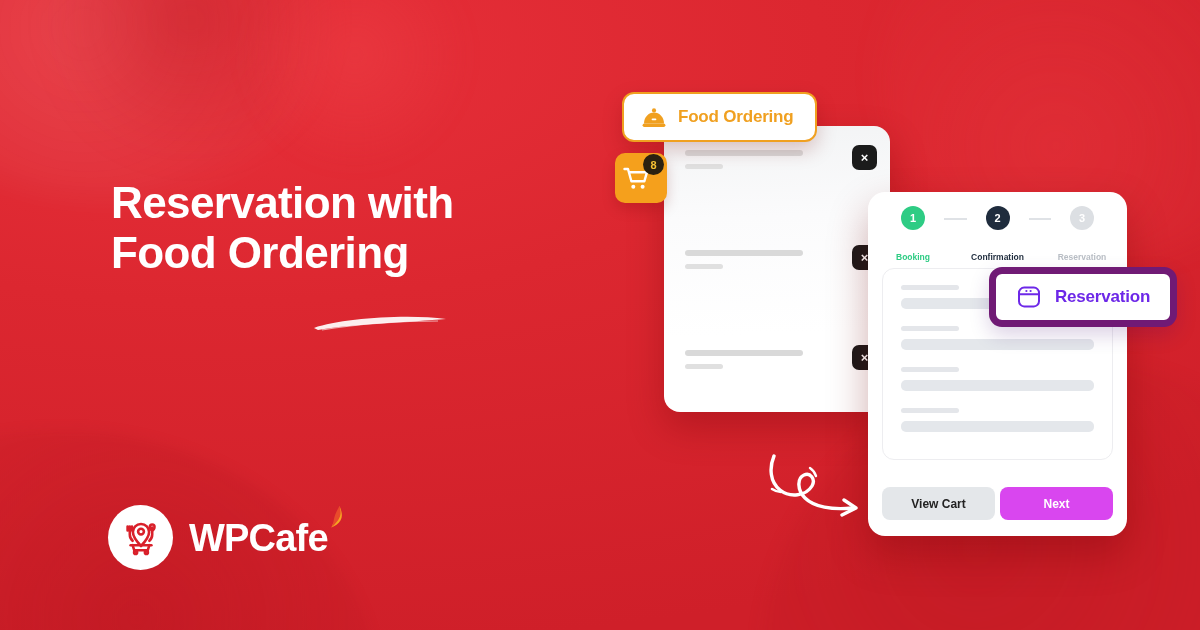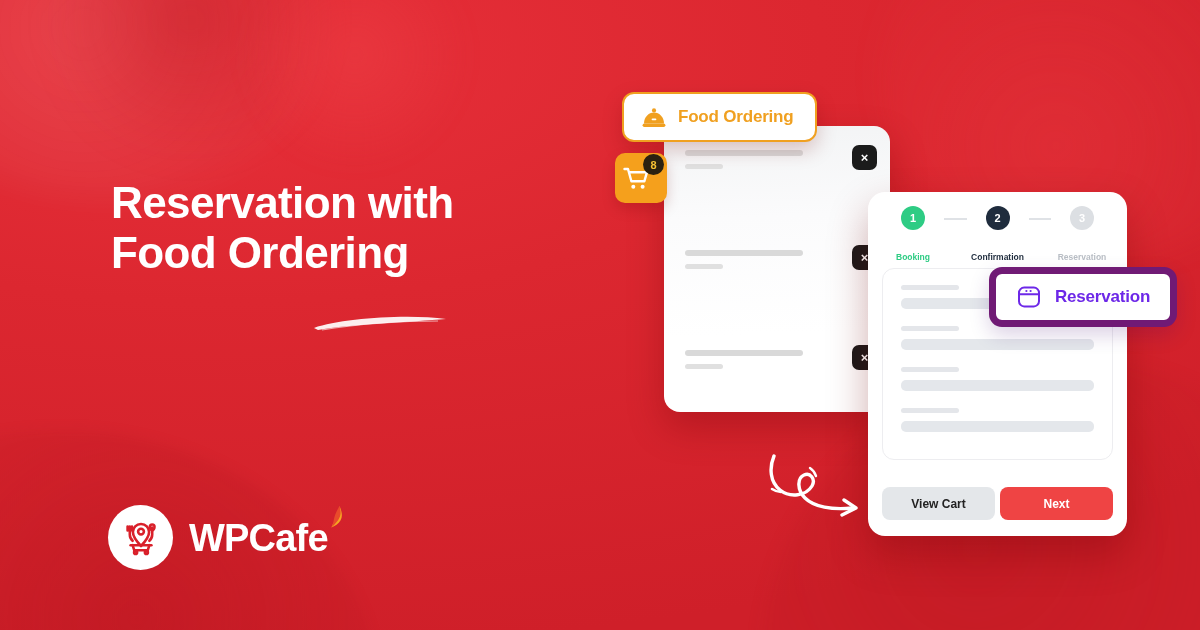--- a/index.html
+++ b/index.html
@@ -168,21 +168,21 @@
     border-radius: 7px;
     background: #1b1b1b;
     color: #ffffff;
     display: flex;
     align-items: center;
     justify-content: center;
     font-size: 13px;
     font-weight: 700;
     line-height: 1;
   }
-  .btn-red { background: #ef4444; color: #ffffff; }
+  .btn-red { background: #d946ef; color: #ffffff; }
   .btn-grey { background: #e4e7ea; color: #222; }
 
   
   .card-resv {
     left: 868px;
     top: 192px;
     width: 259px;
     height: 344px;
     border-radius: 17px;
     background: #ffffff;

